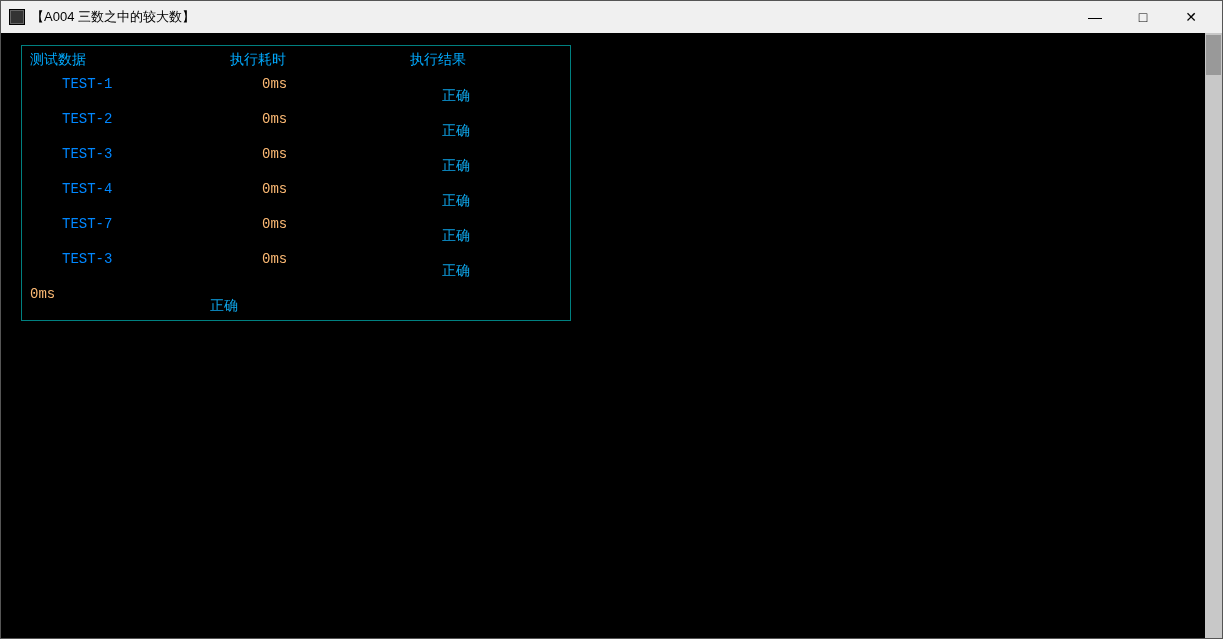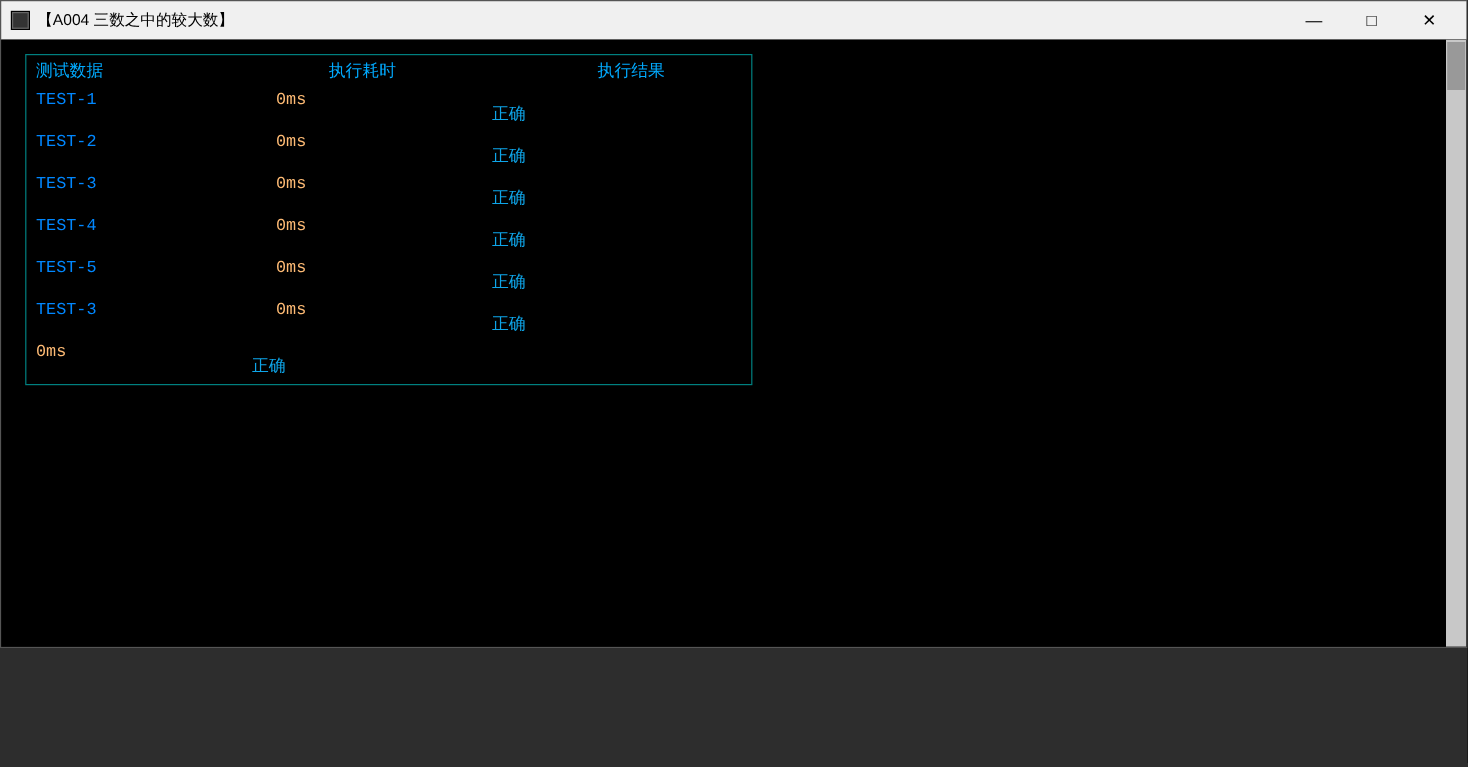--- a/index.html
+++ b/index.html
@@ -11,21 +11,21 @@
     body {
       width: 1223px;
       height: 639px;
       background: #2d2d2d;
       font-family: 'Courier New', Courier, monospace;
       overflow: hidden;
     }
 
     .window {
       width: 1223px;
-      height: 540px;
+      height: 639px;
       display: flex;
       flex-direction: column;
       border: 1px solid #555;
     }
 
     .title-bar {
       background: #f0f0f0;
       height: 32px;
       display: flex;
       align-items: center;
@@ -113,21 +113,20 @@
       line-height: 1.5;
       font-family: 'Courier New', Courier, monospace;
     }
 
     .header-row {
       display: flex;
       color: #00aaff;
       font-size: 14px;
       padding: 2px 8px;
       min-width: 500px;
-      gap: 44px;
     }
 
     .col-test {
       width: 200px;
     }
 
     .col-time {
       width: 180px;
     }
 
@@ -137,20 +136,21 @@
 
     .data-row {
       display: flex;
       font-size: 14px;
       padding: 1px 8px;
     }
 
     .test-name {
       color: #0087ff;
       width: 200px;
+      margin-left: 32px;
     }
 
     .test-time {
       color: #fdba74;
       width: 180px;
     }
 
     .test-result {
       color: #0ea5e9;
       width: 120px;
@@ -239,21 +239,21 @@
             <span class="test-name">TEST-3</span>
             <span class="test-time">0ms</span>
             <span class="test-result">正确</span>
           </div>
           <div class="data-row">
             <span class="test-name">TEST-4</span>
             <span class="test-time">0ms</span>
             <span class="test-result">正确</span>
           </div>
           <div class="data-row">
-            <span class="test-name">TEST-5</span>
+            <span class="test-name">TEST-7</span>
             <span class="test-time">0ms</span>
             <span class="test-result">正确</span>
           </div>
           <div class="data-row">
             <span class="test-name">TEST-3</span>
             <span class="test-time">0ms</span>
             <span class="test-result">正确</span>
           </div>
           <div class="data-row">
             <span class="test-time">0ms</span>

